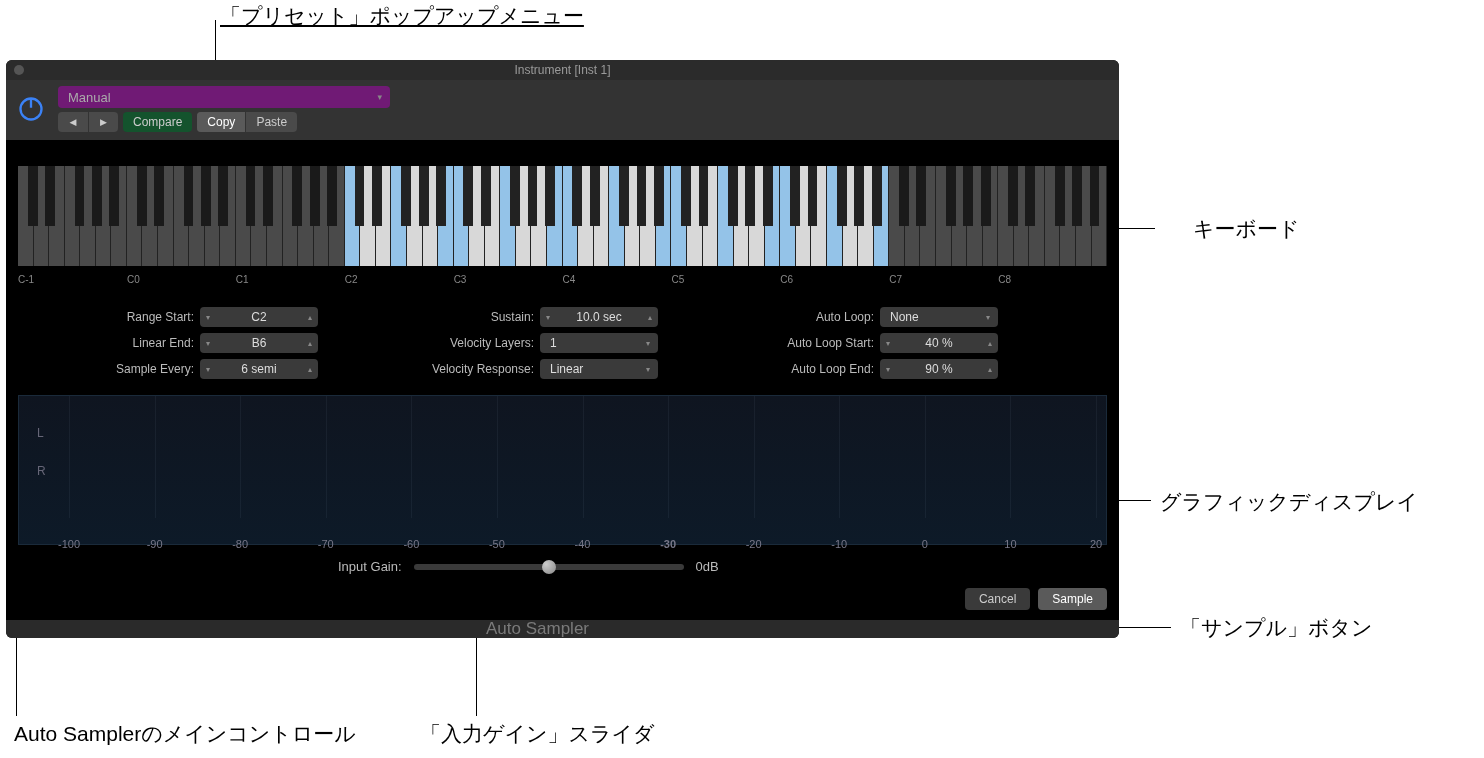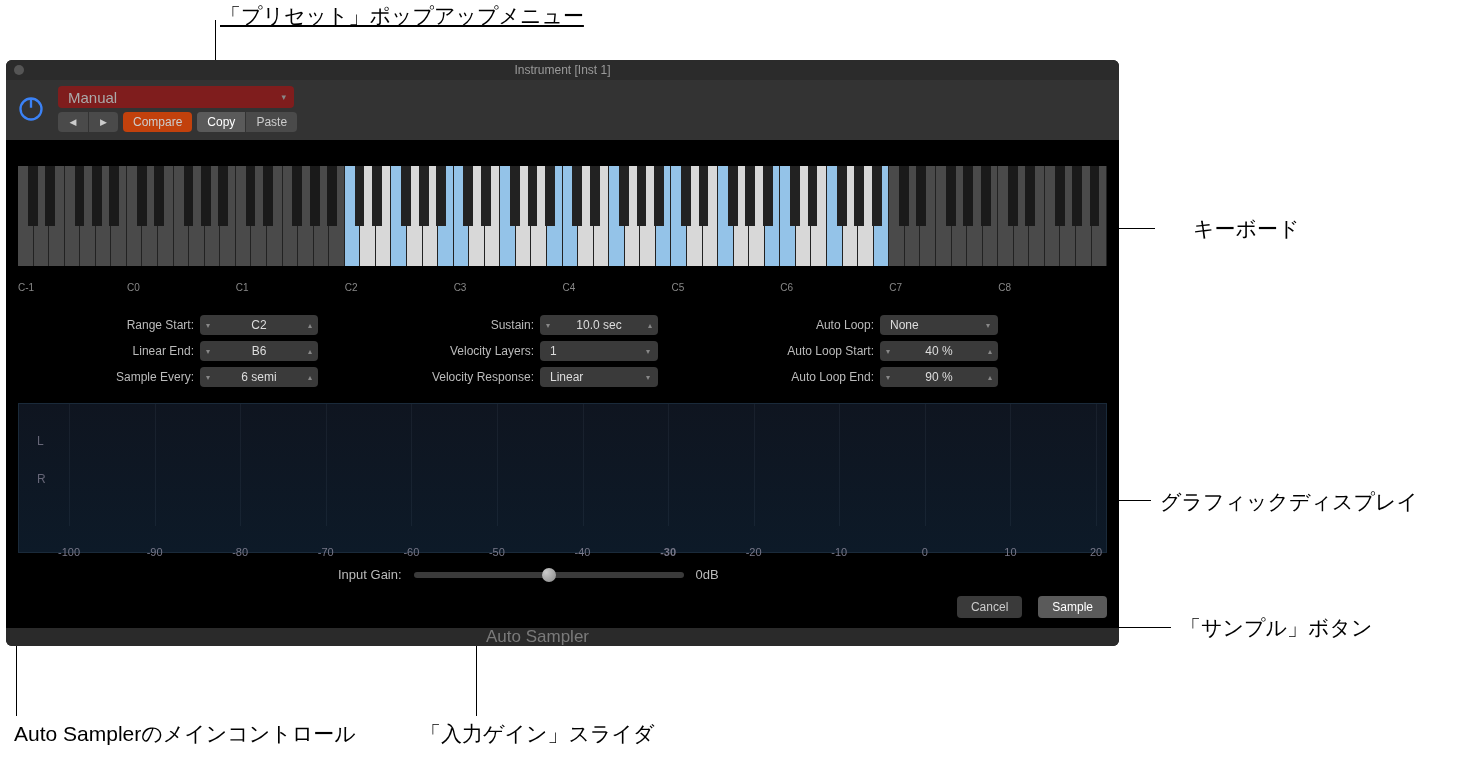--- a/index.html
+++ b/index.html
@@ -8,47 +8,47 @@
 .plugin-window { position: absolute; left: 6px; top: 60px; width: 1113px; background: #1a1a1a; border-radius: 6px; overflow: hidden; }
 
 .titlebar { height: 20px; background: #2b2b2b; display: flex; align-items: center; position: relative; }
 .close-dot { width: 10px; height: 10px; border-radius: 50%; background: #555; margin-left: 8px; }
 .title { position: absolute; left: 50%; transform: translateX(-50%); color: #9a9a9a; font-size: 12px; }
 
 .header { background: #333; padding: 6px 8px 8px 8px; display: flex; align-items: flex-start; gap: 10px; }
 .power-btn { width: 34px; height: 34px; display: flex; align-items: center; justify-content: center; margin-top: 6px; }
 .power-btn svg { width: 28px; height: 28px; }
 .header-center { display: flex; flex-direction: column; gap: 4px; }
-.preset-popup { width: 236px; height: 22px; background: #7f1d1d; border-radius: 4px; display: flex; align-items: center; padding: 0 10px; color: #aaa; font-size: 15px; position: relative; }
+.preset-popup { width: 332px; height: 22px; background: #701a75; border-radius: 4px; display: flex; align-items: center; padding: 0 10px; color: #aaa; font-size: 13px; position: relative; }
 .preset-popup::after { content: "▾"; position: absolute; right: 8px; color: #888; font-size: 9px; }
 .btn-row { display: flex; gap: 5px; }
 .nav-btns { display: flex; background: #4a4a4a; border-radius: 4px; overflow: hidden; }
 .nav-btn { width: 30px; height: 20px; display: flex; align-items: center; justify-content: center; font-size: 9px; color: #ccc; border: none; background: transparent; }
 .nav-btn + .nav-btn { border-left: 1px solid #333; }
-.hbtn { height: 20px; padding: 0 10px; background: #c2410c; border-radius: 4px; color: #ccc; font-size: 12px; display: flex; align-items: center; border: none; }
+.hbtn { height: 20px; padding: 0 10px; background: #14532d; border-radius: 4px; color: #ccc; font-size: 12px; display: flex; align-items: center; border: none; }
 .copy-paste { display: flex; background: #4a4a4a; border-radius: 4px; overflow: hidden; }
 .copy-paste .hbtn { border-radius: 0; background: transparent; }
 .copy-paste .hbtn.active { background: #5a5a5a; color: #fff; }
 .copy-paste .hbtn + .hbtn { border-left: 1px solid #333; }
 
 .body { background: #000; padding: 10px 12px 0 12px; }
 
 .keyboard-area { position: relative; margin-bottom: 10px; }
 .range-bar { position: absolute; top: 0; height: 16px; background: #2a3b5a; display: flex; align-items: center; justify-content: center; color: #8aacd8; font-size: 11px; }
 .range-handle { width: 8px; height: 16px; position: absolute; top: 0; background: repeating-linear-gradient(90deg,#4a6a9a 0 1px,transparent 1px 3px); }
 .keys { position: relative; height: 100px; margin-top: 16px; background: #0a0a0a; display: flex; }
 .octave { flex: 1; position: relative; }
 .white-keys { display: flex; height: 100%; width: 100%; }
 .wkey { flex: 1; background: #4a4a4a; border-right: 1px solid #222; }
 .wkey.active { background: #d8d8d8; }
 .wkey.sampled { background: #94c3e8; }
 .black-keys { position: absolute; top: 0; left: 0; width: 100%; height: 60%; pointer-events: none; }
 .bkey { position: absolute; width: 9%; height: 100%; background: #1a1a1a; top: 0; }
 .bkey.active { background: #222; }
-.note-labels { display: flex; margin-top: 16px; }
+.note-labels { display: flex; margin-top: 8px; }
 .note-lbl { flex: 1; color: #888; font-size: 10px; }
 
 .controls { display: grid; grid-template-columns: 300px 320px 320px 150px; gap: 6px 20px; padding: 12px 0 16px 0; }
 .ctrl { display: flex; align-items: center; justify-content: flex-end; gap: 6px; }
 .ctrl label { color: #bbb; font-size: 12px; white-space: nowrap; }
 .stepper { width: 118px; height: 20px; background: #3a3a3a; border-radius: 4px; display: flex; align-items: center; justify-content: center; color: #ddd; font-size: 12px; position: relative; }
 .stepper::before { content: "▾"; position: absolute; left: 6px; font-size: 8px; color: #888; }
 .stepper::after { content: "▴"; position: absolute; right: 6px; font-size: 8px; color: #888; }
 .select { width: 118px; height: 20px; background: #3a3a3a; border-radius: 4px; display: flex; align-items: center; padding: 0 10px; color: #ddd; font-size: 12px; position: relative; }
 .select::after { content: "▾"; position: absolute; right: 8px; font-size: 8px; color: #888; }
@@ -62,21 +62,21 @@
 .meter-grid .vline { position: absolute; top: 0; bottom: -4px; width: 1px; background: rgba(120,140,160,0.1); }
 .meter-ticks { position: absolute; bottom: 6px; left: 50px; right: 10px; display: flex; justify-content: space-between; }
 .meter-ticks span { color: #778; font-size: 11px; width: 30px; text-align: center; margin-left: -15px; }
 
 .gain-row { display: flex; align-items: center; gap: 12px; padding-bottom: 14px; padding-left: 320px; }
 .gain-row label { color: #bbb; font-size: 13px; }
 .slider { width: 270px; height: 6px; background: #3a3a3a; border-radius: 3px; position: relative; }
 .slider .thumb { position: absolute; width: 14px; height: 14px; background: radial-gradient(circle at 30% 30%, #ccc, #888); border-radius: 50%; top: 50%; transform: translate(-50%,-50%); }
 .gain-val { color: #bbb; font-size: 13px; }
 
-.action-row { display: flex; justify-content: flex-end; gap: 16px; padding-bottom: 10px; }
+.action-row { display: flex; justify-content: flex-end; gap: 8px; padding-bottom: 10px; }
 .act-btn { height: 22px; padding: 0 14px; background: #3a3a3a; border: none; border-radius: 4px; color: #ccc; font-size: 12px; }
 .act-btn.primary { background: #5a5a5a; color: #fff; }
 
 .footer { background: #2a2a2a; height: 18px; display: flex; align-items: center; padding-left: 480px; color: #7a7a7a; font-size: 17px; }
 
 .callout { position: absolute; color: #000; font-size: 21px; font-family: "Hiragino Sans", "Meiryo", sans-serif; }
 .callout-line { position: absolute; background: #000; }
 </style>
 </head>
 <body>

